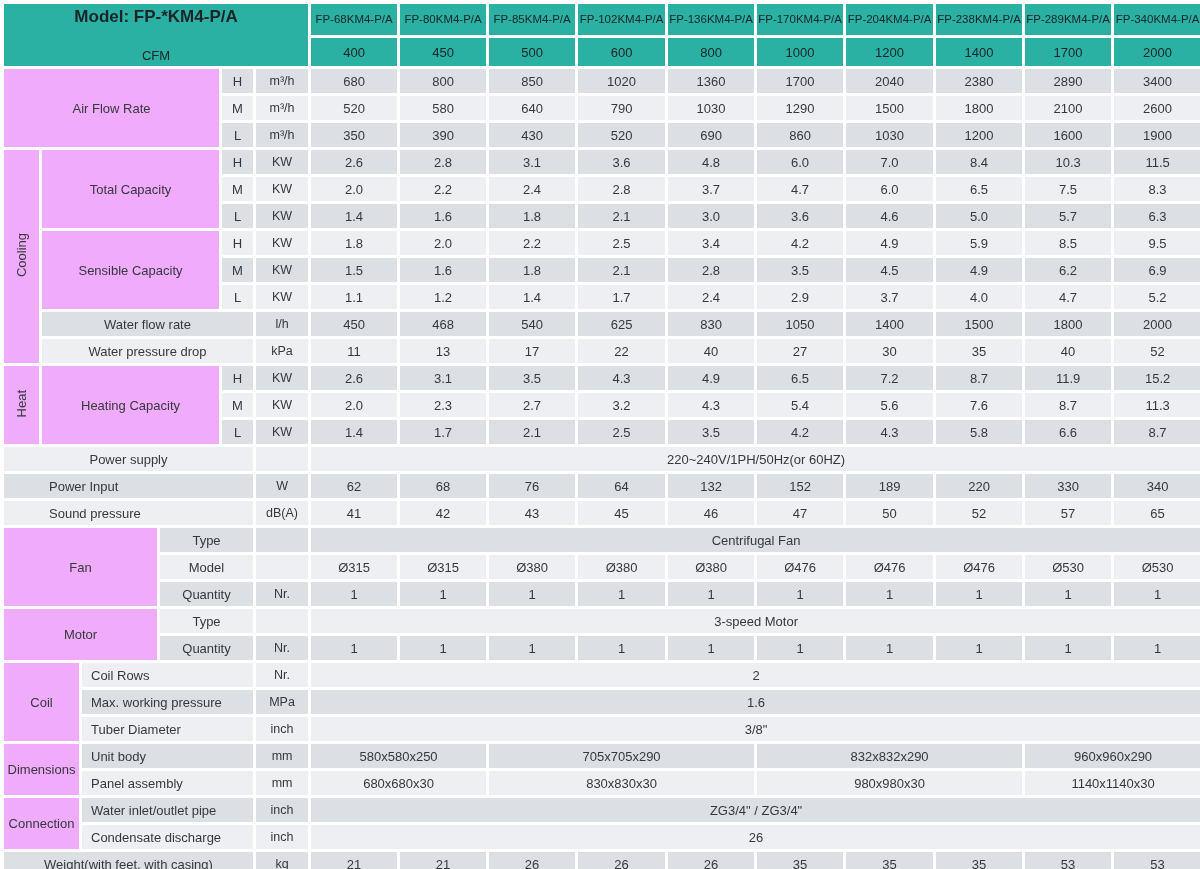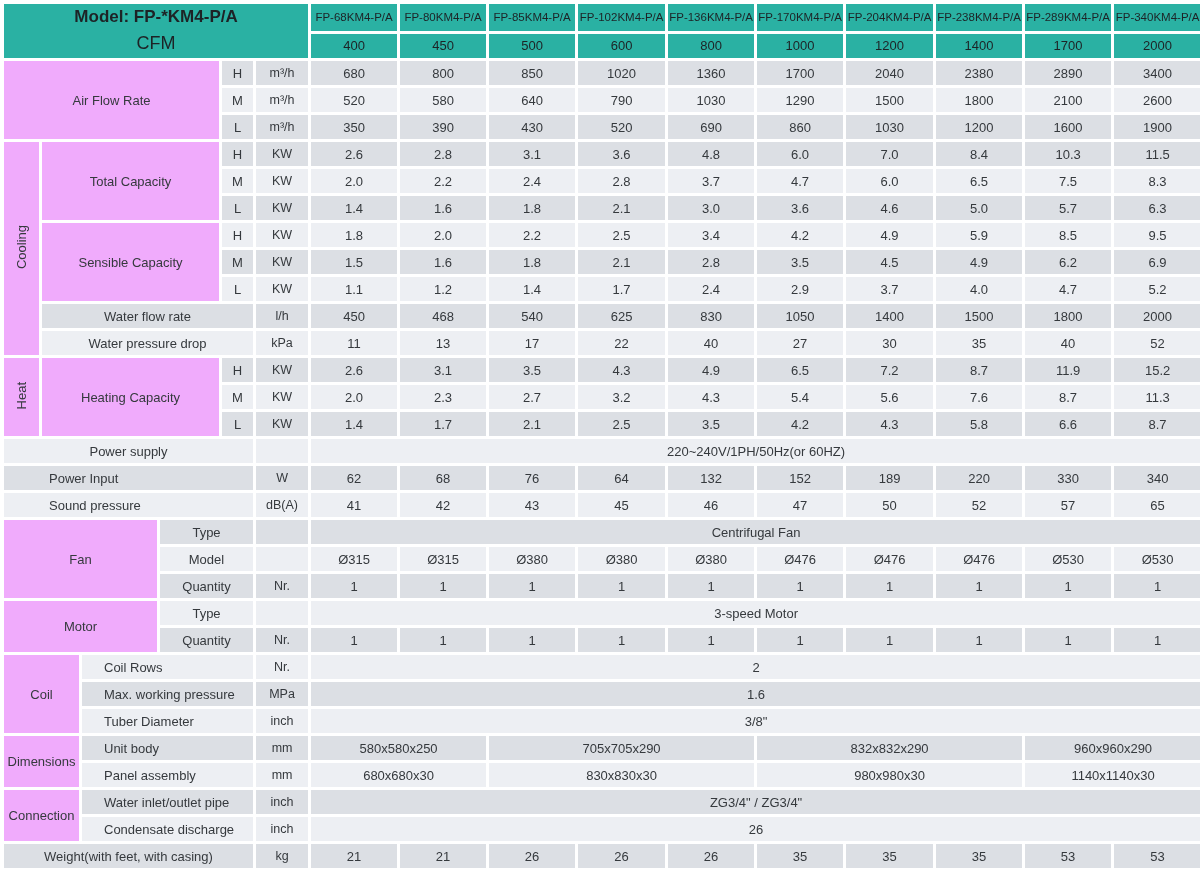--- a/index.html
+++ b/index.html
@@ -6,27 +6,27 @@
   body{font-family:"Liberation Sans","DejaVu Sans",sans-serif;}
   table.spec{border-collapse:collapse;table-layout:fixed;width:1198px;margin:1px;}
   td{border:3px solid #ffffff;padding:0;text-align:center;vertical-align:middle;
      font-size:13px;color:#35393d;overflow:hidden;white-space:nowrap;}
   tr.hdr1{height:28px;}
   tr.hdr2{height:26px;}
   tr.r{height:27px;}
   td.teal{background:#2ab1a3;color:#1d2326;}
   td.corner{line-height:1.55;}
   .mlabel{font-weight:bold;font-size:17px;}
-  .cfmlabel{font-size:18px;}
+  .cfmlabel{font-size:13px;margin-top:16px;}
   td.mname{font-size:11.5px;}
   td.g{background:#dcdfe4;}
   td.l{background:#edeff3;}
   td.lab{background:#f0abfc;}
   td.unit{font-size:12.5px;}
-  td.left{text-align:left;padding-left:22px;}
+  td.left{text-align:left;padding-left:9px;}
   td.lpad{text-align:left;padding-left:45px;}
   .vert{writing-mode:vertical-rl;transform:rotate(180deg);display:inline-block;line-height:1;}
 </style>
 </head>
 <body>
 
 <table class="spec">
 <colgroup>
   <col style="width:38px">
       <col style="width:40px">

